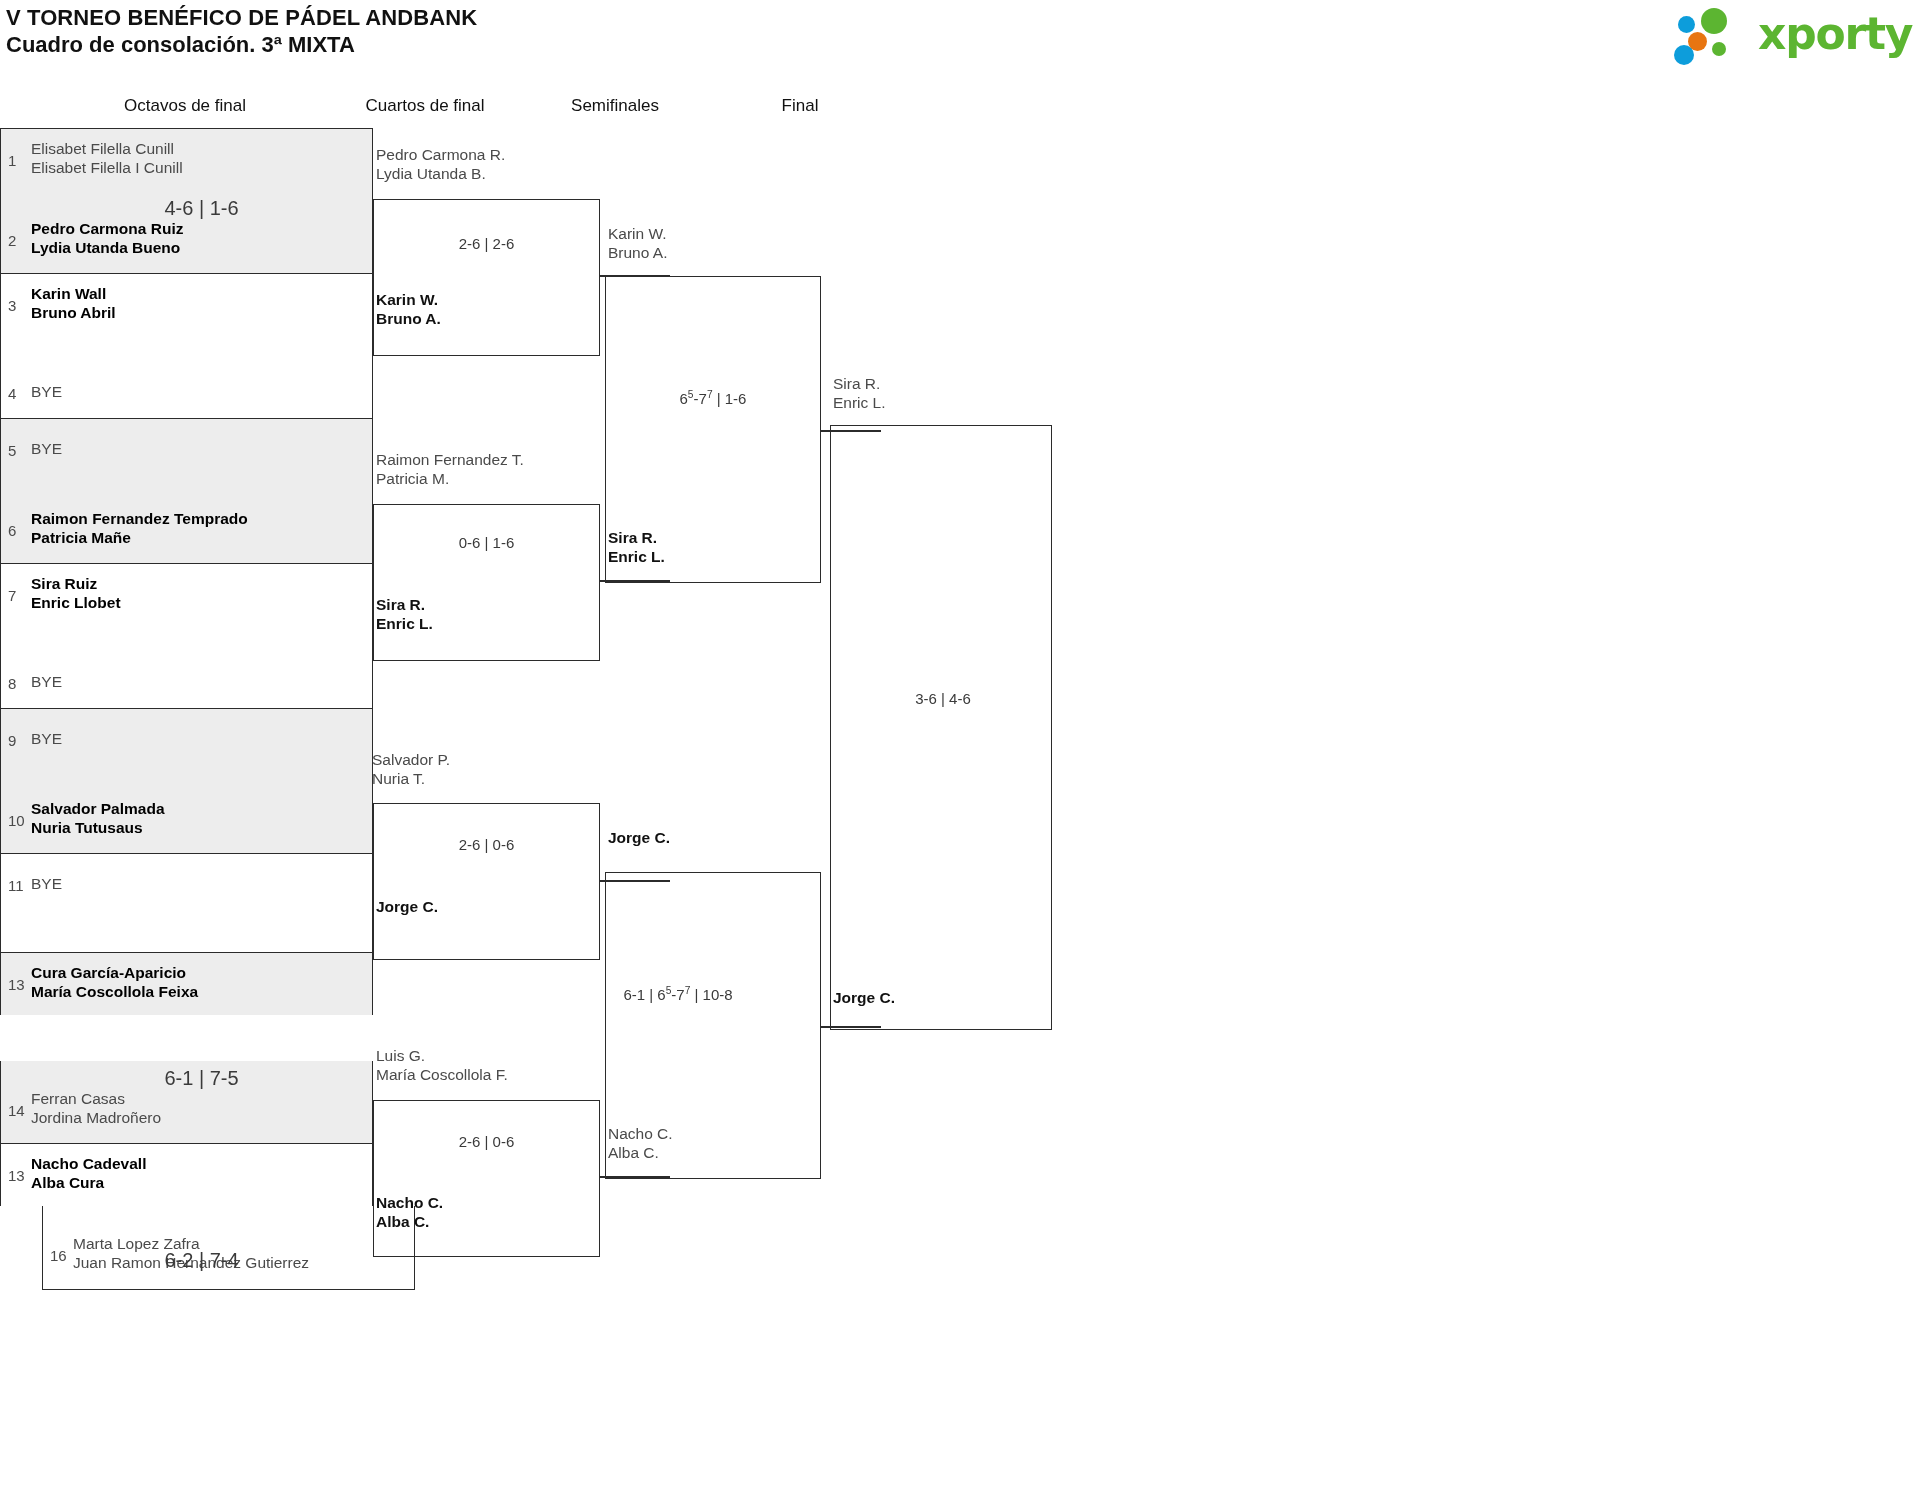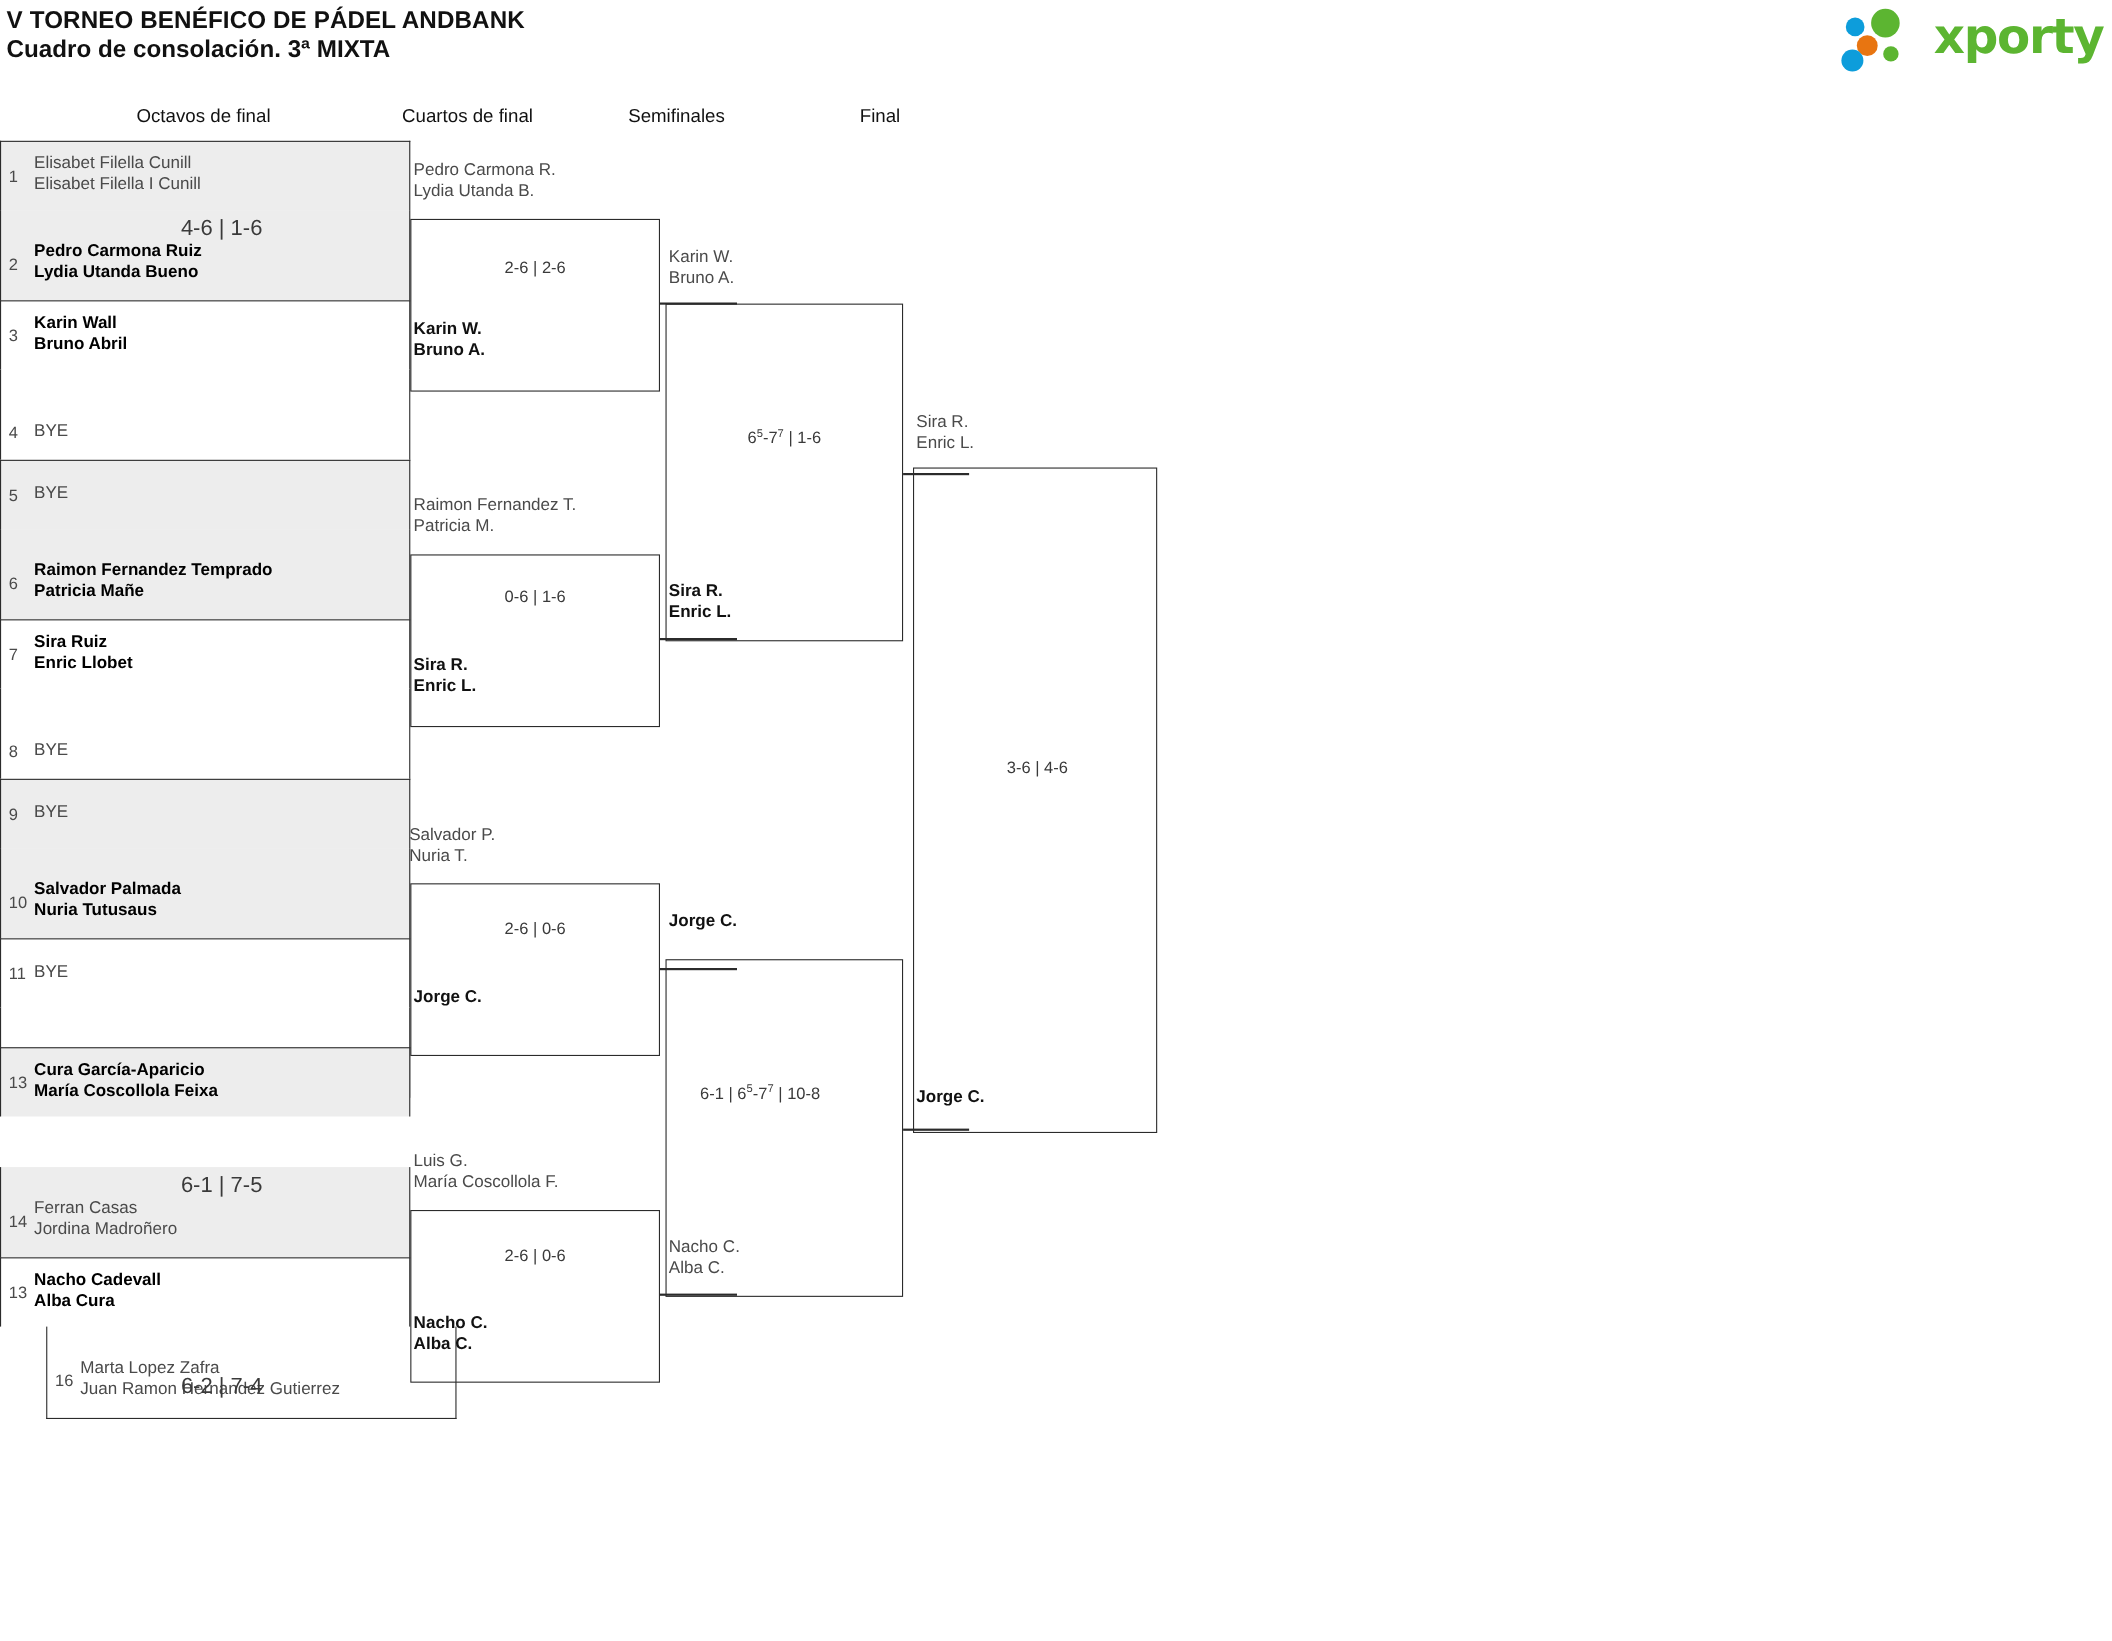--- a/index.html
+++ b/index.html
@@ -339,21 +339,21 @@
   <span class="box-team winner" style="left:608px; top:528px;">
     <span class="nm">Sira R.</span>
       <span class="nm">Enric L.</span>
   </span>
   <div class="connector" style="left:821px; top:430px; width:60px;"></div>
 
   <span class="box-team winner" style="left:608px; top:828px;">
     <span class="nm">Jorge C.</span>
   </span>
   <div class="match-box" style="left:605px; top:872px; width:216px; height:307px;"></div>
-  <div class="box-score" style="left:605px; top:986px; width:172px;">6-1 | 6<sup>5</sup>-7<sup>7</sup> | 10-8</div>
+  <div class="box-score" style="left:592px; top:986px; width:172px;">6-1 | 6<sup>5</sup>-7<sup>7</sup> | 10-8</div>
   <span class="box-team" style="left:608px; top:1124px;">
     <span class="nm">Nacho C.</span>
       <span class="nm">Alba C.</span>
   </span>
   <div class="connector" style="left:821px; top:1026px; width:60px;"></div>
 
   <span class="box-team" style="left:833px; top:374px;">
     <span class="nm">Sira R.</span>
       <span class="nm">Enric L.</span>
   </span>

